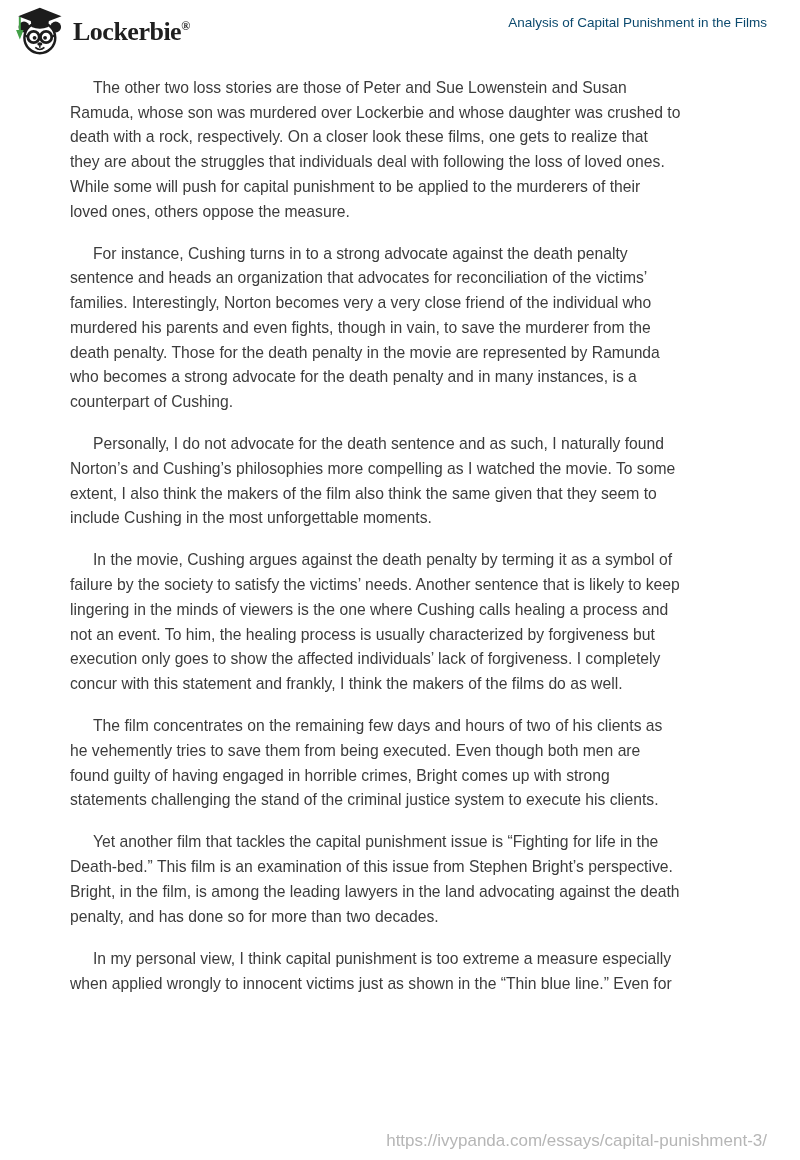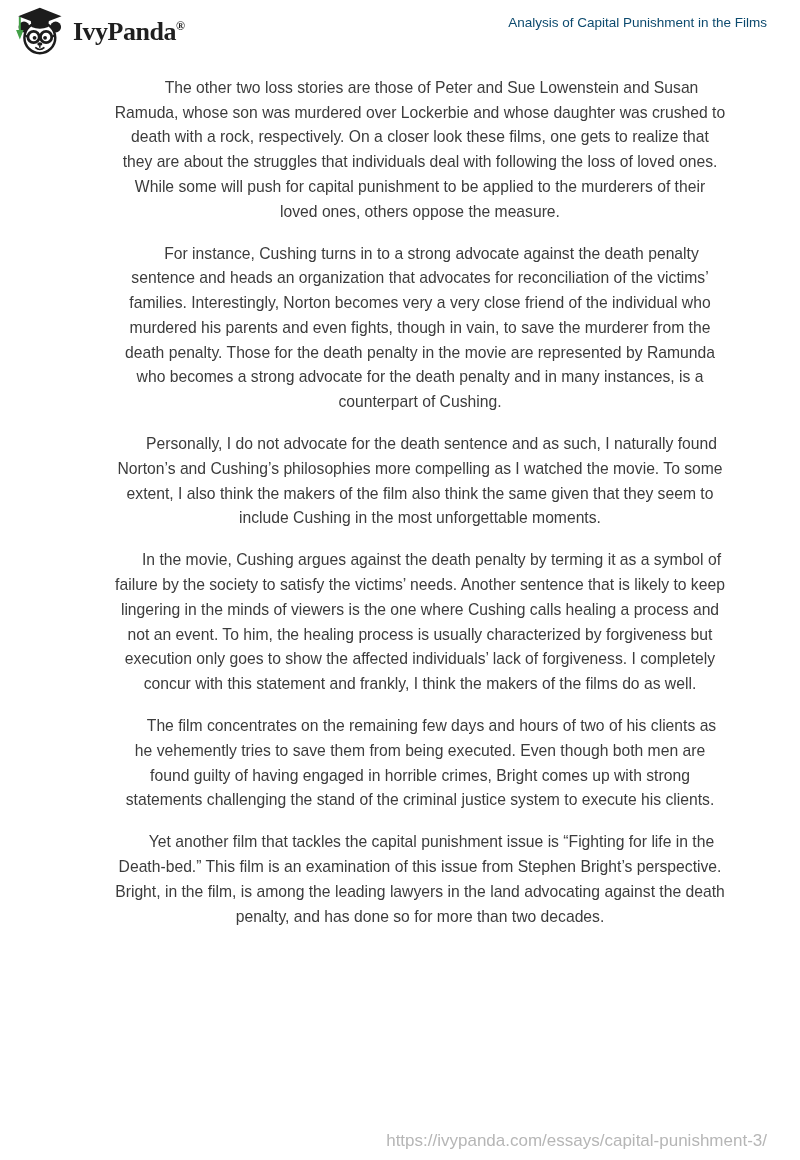--- a/index.html
+++ b/index.html
@@ -40,21 +40,20 @@
     position: absolute; top: 76px; left: 70px;
     width: 700px;
   }
   .para {
     margin: 0 0 17.5px 0;
     font-size: 15.7px;
     line-height: 24.7px;
     color: #3c3c3c;
     white-space: pre-line;
     text-indent: 23px;
-    text-align: center;
   }
   .footer-url {
     position: absolute; top: 1131px; right: 33px;
     font-size: 17px;
     color: #b6b6b6;
   }
 </style>
 </head>
 <body>
 
@@ -79,21 +78,21 @@
       <line x1="28" y1="36" x2="34" y2="36" stroke="#1c1c1c" stroke-width="3"></line>
       <circle cx="23.5" cy="36" r="6.8" fill="#ffffff" stroke="#1c1c1c" stroke-width="3.4"></circle>
       <circle cx="38.5" cy="36" r="6.8" fill="#ffffff" stroke="#1c1c1c" stroke-width="3.4"></circle>
       <circle cx="24.7" cy="37" r="2.3" fill="#1c1c1c"></circle>
       <circle cx="37.3" cy="37" r="2.3" fill="#1c1c1c"></circle>
 
       <ellipse cx="31" cy="44.5" rx="3.1" ry="2.2" fill="#1c1c1c"></ellipse>
       <line x1="31" y1="46.5" x2="31" y2="49" stroke="#1c1c1c" stroke-width="1.8"></line>
       <path d="M25.5,48.5 Q31,53.5 36.5,48.5" stroke="#1c1c1c" stroke-width="2" fill="none"></path>
     </svg>
-    <span class="logo-text"><span>IvyPanda</span><span class="logo-tm">®</span></span>
+    <span class="logo-text"><span>Lockerbie</span><span class="logo-tm">®</span></span>
   </div>
   <div class="doc-title">Analysis of Capital Punishment in the Films</div>
 </div>
 
 <div class="essay">
     <p class="para">The other two loss stories are those of Peter and Sue Lowenstein and Susan
 Ramuda, whose son was murdered over Lockerbie and whose daughter was crushed to
 death with a rock, respectively. On a closer look these films, one gets to realize that
 they are about the struggles that individuals deal with following the loss of loved ones.
 While some will push for capital punishment to be applied to the murderers of their
@@ -116,15 +115,17 @@
 execution only goes to show the affected individuals’ lack of forgiveness. I completely
 concur with this statement and frankly, I think the makers of the films do as well.</p>
     <p class="para">The film concentrates on the remaining few days and hours of two of his clients as
 he vehemently tries to save them from being executed. Even though both men are
 found guilty of having engaged in horrible crimes, Bright comes up with strong
 statements challenging the stand of the criminal justice system to execute his clients.</p>
     <p class="para">Yet another film that tackles the capital punishment issue is “Fighting for life in the
 Death-bed.” This film is an examination of this issue from Stephen Bright’s perspective.
 Bright, in the film, is among the leading lawyers in the land advocating against the death
 penalty, and has done so for more than two decades.</p>
+    <p class="para">In my personal view, I think capital punishment is too extreme a measure especially
+when applied wrongly to innocent victims just as shown in the “Thin blue line.” Even for</p>
   </div>
 
 <div class="footer-url">https://ivypanda.com/essays/capital-punishment-3/</div>
 
 </body></html>

